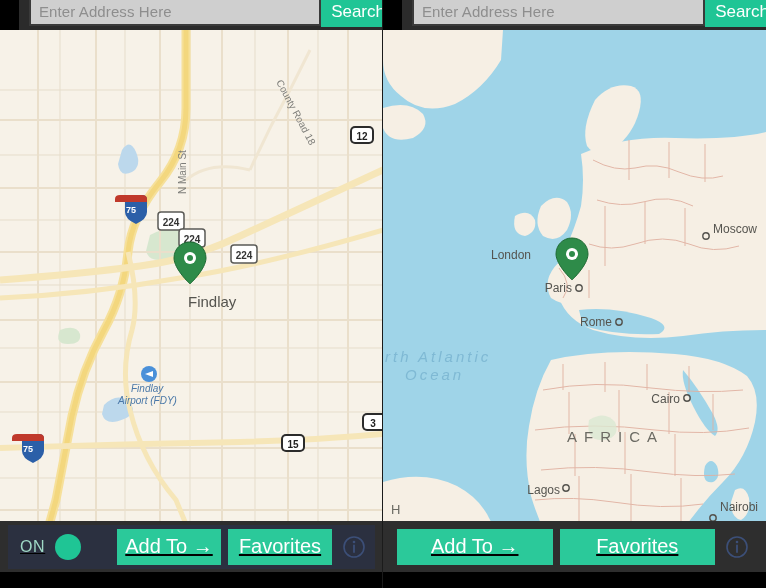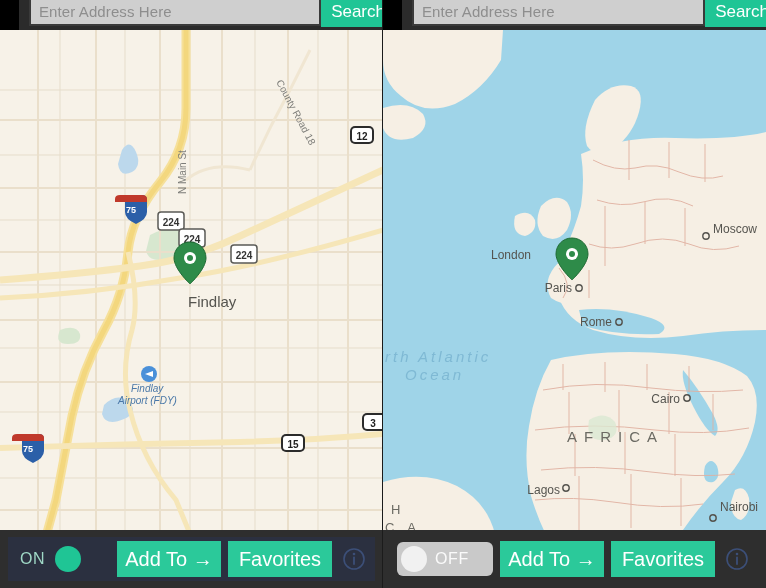--- a/index.html
+++ b/index.html
@@ -36,23 +36,23 @@
   
   .locate {
     position:absolute; right:12px; bottom:18px; width:32px; height:32px;
     background:#f7f7f5; border-radius:8px; z-index:30;
     display:flex; align-items:center; justify-content:center;
     box-shadow:0 1px 2px rgba(0,0,0,.25);
   }
 
   
   .toolbar {
-    position:absolute; bottom:0; left:0; width:383px; height:58px;
+    position:absolute; bottom:16px; left:0; width:383px; height:51px;
     background:#2e2e2e; display:flex; align-items:center;
-    padding:0 8px; gap:7px; z-index:40;
+    padding:0 8px; gap:7px; z-index:40;text-decoration:underline;
   }
   .toolbar .inner {
     display:flex; align-items:center; gap:7px; width:100%;
     background:#2b3040; height:44px; padding:0 6px;
   }
   .toolbar.off .inner { background:#2e2e2e; }
 
   .toggle {
     display:flex; align-items:center; height:34px; border-radius:6px;
     min-width:96px;
@@ -316,24 +316,20 @@
     <div class="locate">
       <svg width="22" height="22" viewBox="0 0 24 24">
         <circle cx="12" cy="12" r="7" fill="none" stroke="#3a3a3a" stroke-width="1.6"></circle>
         <circle cx="12" cy="12" r="2" fill="#3a3a3a"></circle>
         <path d="M12 1.5 V5 M12 19 V22.5 M1.5 12 H5 M19 12 H22.5" stroke="#3a3a3a" stroke-width="1.8" stroke-linecap="round"></path>
       </svg>
     </div>
 
     <div class="toolbar off">
       <div class="inner">
-        <div class="toggle off">
-          <div class="knob"></div>
-          <div class="toggle-label">OFF</div>
-        </div>
         <div class="tbtn">Add To →</div>
         <div class="tbtn">Favorites</div>
         <div class="info-btn">
           <svg width="24" height="24" viewBox="0 0 24 24">
             <circle cx="12" cy="12" r="10" fill="none" stroke="#3c4f78" stroke-width="1.6"></circle>
             <circle cx="12" cy="7" r="1.3" fill="#3c4f78"></circle>
             <path d="M12 10.5 V17" stroke="#3c4f78" stroke-width="1.8" stroke-linecap="round"></path>
           </svg>
         </div>
       </div>

